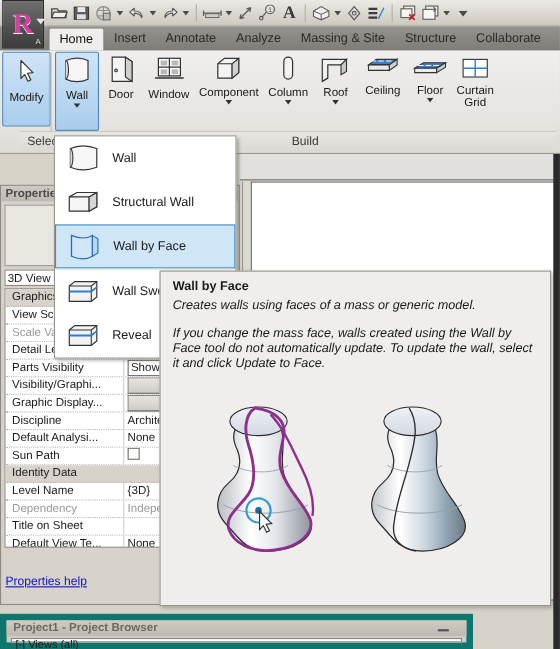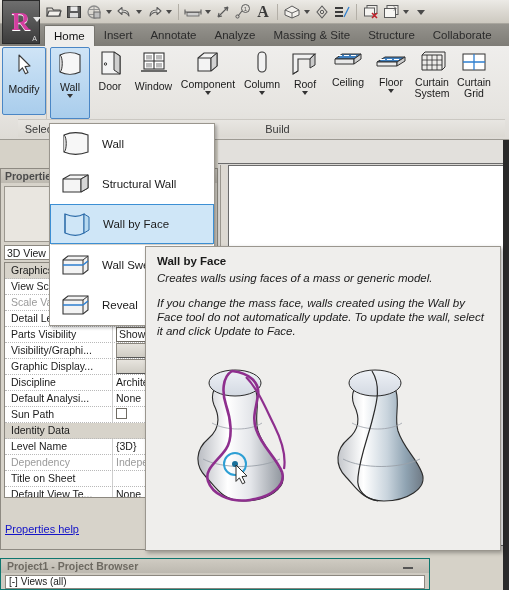--- a/index.html
+++ b/index.html
@@ -152,21 +152,21 @@
   }
   #tt-title { font-weight:bold; font-size:11.5px; padding:8px 0 0 11px; }
   #tt-body { font-size:11.5px; padding:4px 12px 0 11px; line-height:14px; }
   #tt-body p { margin:0 0 11px 0;font-style:italic; }
   #tt-art { position:absolute; left:0; top:118px; width:354px; height:148px; }
   #tt-foot { position:absolute; left:0; bottom:0; width:354px; height:32px;
     border-top:1px solid #c6c3bc; font-weight:bold; font-size:11.5px;
     line-height:32px; padding-left:11px; background:#e9e7e4; }
   
   #pbrowser { position:absolute; left:0; bottom:0; width:430px; height:32px;
-    background:#cfcbc2; border:1px solid #0f766e; z-index:9; }
+    background:#cfcbc2; border:6px solid #0f766e; z-index:9; }
   #pb-hdr { height:14px; background:linear-gradient(to bottom,#cfcbc2,#bdb9b0);
     font-weight:bold; font-size:10.5px; color:#6e6a62; padding-left:6px; line-height:14px;
     position:relative;}
   #pb-min { position:absolute; right:16px; top:8px; width:10px; height:2px; background:#555;}
   #pb-body { position:absolute; left:4px; top:16px; right:4px; bottom:0;
     background:#fff; border:1px solid #8b877f; font-size:10px; padding-left:3px;}
   
   #right-edge { position:absolute; right:0; top:140px; width:6px; height:450px;
     background:#2a2a2a; }
   svg { display:block; }
@@ -383,28 +383,20 @@
       <svg width="34" height="26" viewBox="0 0 34 26">
           <path d="M3 13l8-5h20l-8 5z" fill="#3e7fbf" stroke="#333" stroke-width="1"></path>
           <path d="M3 13h20v4H3z" fill="#ececec" stroke="#333" stroke-width="1"></path>
           <path d="M23 13l8-5v4l-8 5z" fill="#cccccc" stroke="#333" stroke-width="1"></path>
           <path d="M6 10.5h5M13 10.5h5M20 10.5h5" stroke="#fff" stroke-width="1"></path>
         </svg>
       <span class="lbl">Floor</span>
       <span class="dd"></span>
     </div>
 
-    <div class="bi" style="width:42px">
-      <svg width="34" height="26" viewBox="0 0 34 26">
-          <path d="M7 6h20v15H7z" fill="none" stroke="#333" stroke-width="1"></path>
-          <path d="M12 6v15M17 6v15M22 6v15M7 11h20M7 16h20" stroke="#333" stroke-width=".8"></path>
-          <path d="M7 6l3-3h20v15l-3 3" fill="none" stroke="#333" stroke-width="1"></path>
-        </svg>
-      <span class="lbl">Curtain System</span>
-    </div>
 
     <div class="bi" style="width:42px">
       <svg width="34" height="26" viewBox="0 0 34 26">
           <rect x="6" y="5" width="22" height="16" fill="#fff" stroke="#333" stroke-width="1"></rect>
           <path d="M17 5v16M6 13h22" stroke="#2e7fd0" stroke-width="1.3"></path>
         </svg>
       <span class="lbl">Curtain Grid</span>
     </div>
   </div>
 

